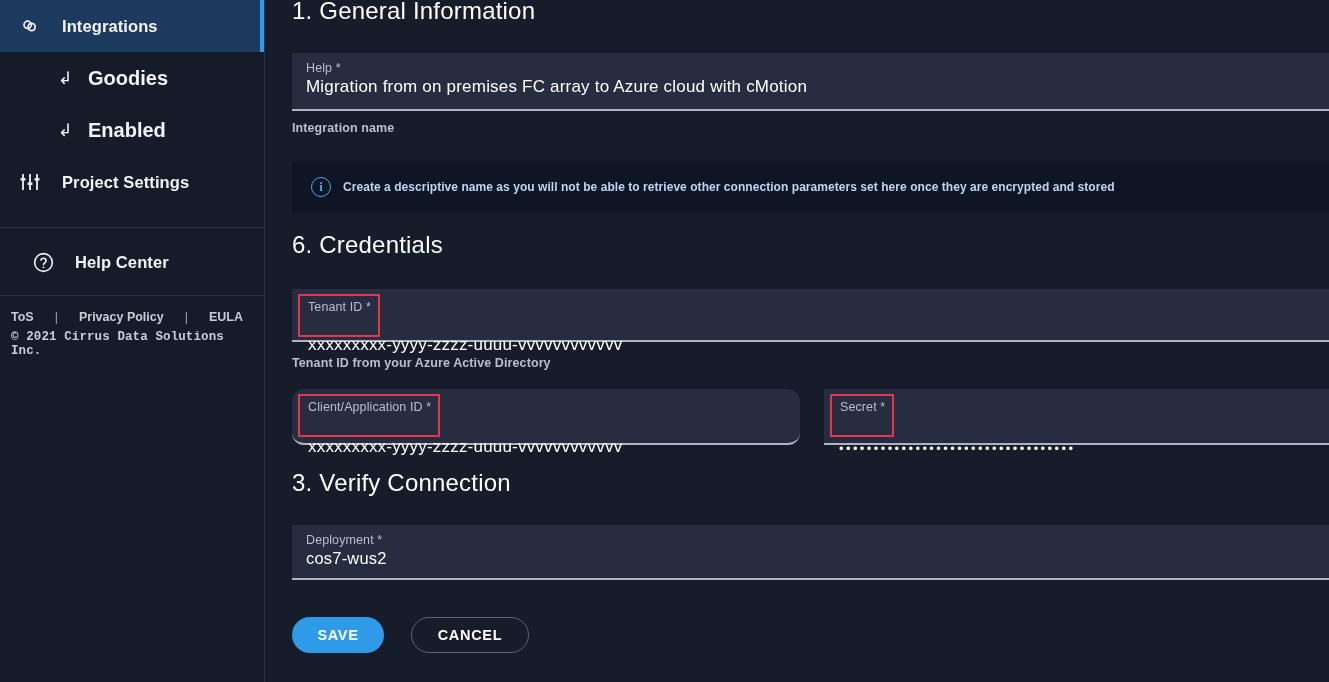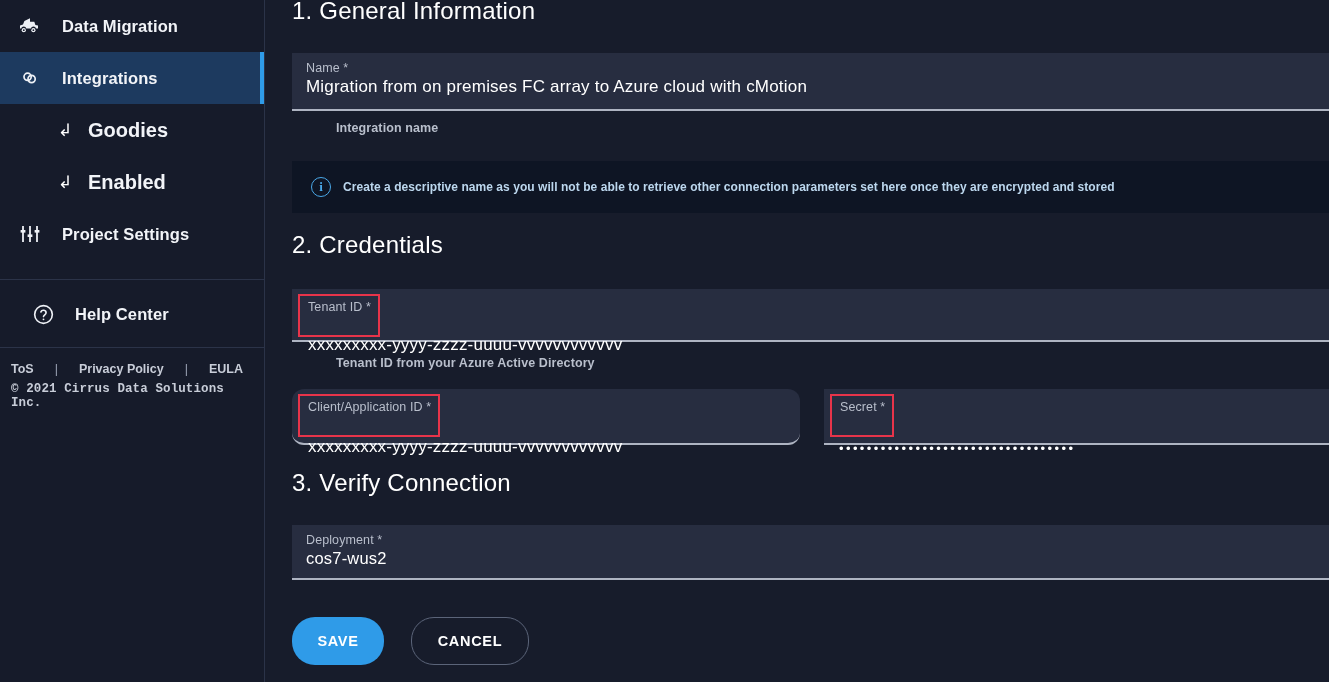--- a/index.html
+++ b/index.html
@@ -113,21 +113,20 @@
   .field-value {
     font-size: 17px; color: #ffffff;
     padding: 1px 0 0 14px;
     letter-spacing: .2px;
     white-space: nowrap;
   }
   .helper {
     position: absolute;
     font-size: 12.5px; color: #b9bfcc; font-weight: 600;
     letter-spacing: .1px;
-    margin-left: 44px;
   }
 
   
   #name-field { left: 27px; top: 53px; width: 1302px; height: 58px; }
   #name-helper { left: 27px; top: 121px; }
 
   
   .banner {
     position: absolute; left: 27px; top: 161px;
     width: 1302px; height: 52px;
@@ -158,51 +157,39 @@
     font-size: 13px; color: #ffffff; letter-spacing: 2.4px;
     padding: 4px 0 0 15px; white-space: nowrap;
   }
 
   
   #deploy-field { left: 27px; top: 525px; width: 1302px; height: 55px; }
 
   
   .btn-row { position: absolute; left: 27px; top: 617px; display: flex; gap: 27px; }
   .btn {
-    height: 48px; border-radius: 23px;
+    height: 36px; border-radius: 23px;
     display: flex; align-items: center; justify-content: center;
     font-size: 14.5px; font-weight: 700; letter-spacing: .7px;
     cursor: pointer; border: none;
     font-family: "Liberation Sans", sans-serif;
   }
   .btn-save { width: 92px; background: #2f9be8; color: #ffffff; }
   .btn-cancel {
     width: 118px; background: transparent; color: #ffffff;
     border: 1.5px solid #5b6479;
   }
 </style>
 </head>
 <body>
 
 <div class="app">
 
   <div class="sidebar">
 
-    <div class="nav-item">
-      <span class="nav-icon">
-        <svg width="24" height="24" viewBox="0 0 24 24" fill="#eef1f6">
-          <path d="M2 14.5h1.2a2.6 2.6 0 0 1 5.1 0h4.6a2.6 2.6 0 0 1 5.1 0H20v-3l-2.6-.6-1.1-3.2H12V4.2L6.4 6.9 5 10.6 2 11.5z"></path>
-          <circle cx="5.8" cy="16.2" r="2.1" fill="#eef1f6"></circle>
-          <circle cx="5.8" cy="16.2" r="0.9" fill="#161b2a"></circle>
-          <circle cx="15.4" cy="16.2" r="2.1" fill="#eef1f6"></circle>
-          <circle cx="15.4" cy="16.2" r="0.9" fill="#161b2a"></circle>
-        </svg>
-      </span>
-      <span class="nav-label">Data Migration</span>
-    </div>
 
     <div class="nav-item active">
       <span class="nav-icon">
         <svg width="24" height="24" viewBox="0 0 24 24" fill="none" stroke="#eef1f6" stroke-width="1.7">
           <path d="M9.6 7.2a3.6 3.6 0 0 1 0 7.2 3.6 3.6 0 0 1 0-7.2z"></path>
           <path d="M13.6 9.4a3.6 3.6 0 0 1 0 7.2 3.6 3.6 0 0 1 0-7.2z"></path>
         </svg>
       </span>
       <span class="nav-label">Integrations</span>
     </div>
@@ -258,31 +245,31 @@
       </div>
       <div class="copyright">© 2021 Cirrus Data Solutions Inc.</div>
     </div>
   </div>
 
   <div class="main">
 
     <div class="section-title" id="sec1">1. General Information</div>
 
     <div class="field" id="name-field">
-      <div class="field-label">Name *</div>
+      <div class="field-label">Help *</div>
       <div class="field-value">Migration from on premises FC array to Azure cloud with cMotion</div>
     </div>
     <div class="helper" id="name-helper">Integration name</div>
 
     <div class="banner">
       <span class="banner-icon">i</span>
       <span class="banner-text">Create a descriptive name as you will not be able to retrieve other connection parameters set here once they are encrypted and stored</span>
     </div>
 
-    <div class="section-title" id="sec2">2. Credentials</div>
+    <div class="section-title" id="sec2">6. Credentials</div>
 
     <div class="field" id="tenant-field">
       <div class="field-label boxed">Tenant ID *</div>
       <div class="field-value" style="padding-left:16px;margin-top:-3px;">xxxxxxxxx-yyyy-zzzz-uuuu-vvvvvvvvvvvv</div>
     </div>
     <div class="helper" id="tenant-helper">Tenant ID from your Azure Active Directory</div>
 
     <div class="field" id="client-field">
       <div class="field-label boxed">Client/Application ID *</div>
       <div class="field-value" style="padding-left:16px;margin-top:-1px;">xxxxxxxxx-yyyy-zzzz-uuuu-vvvvvvvvvvvv</div>

